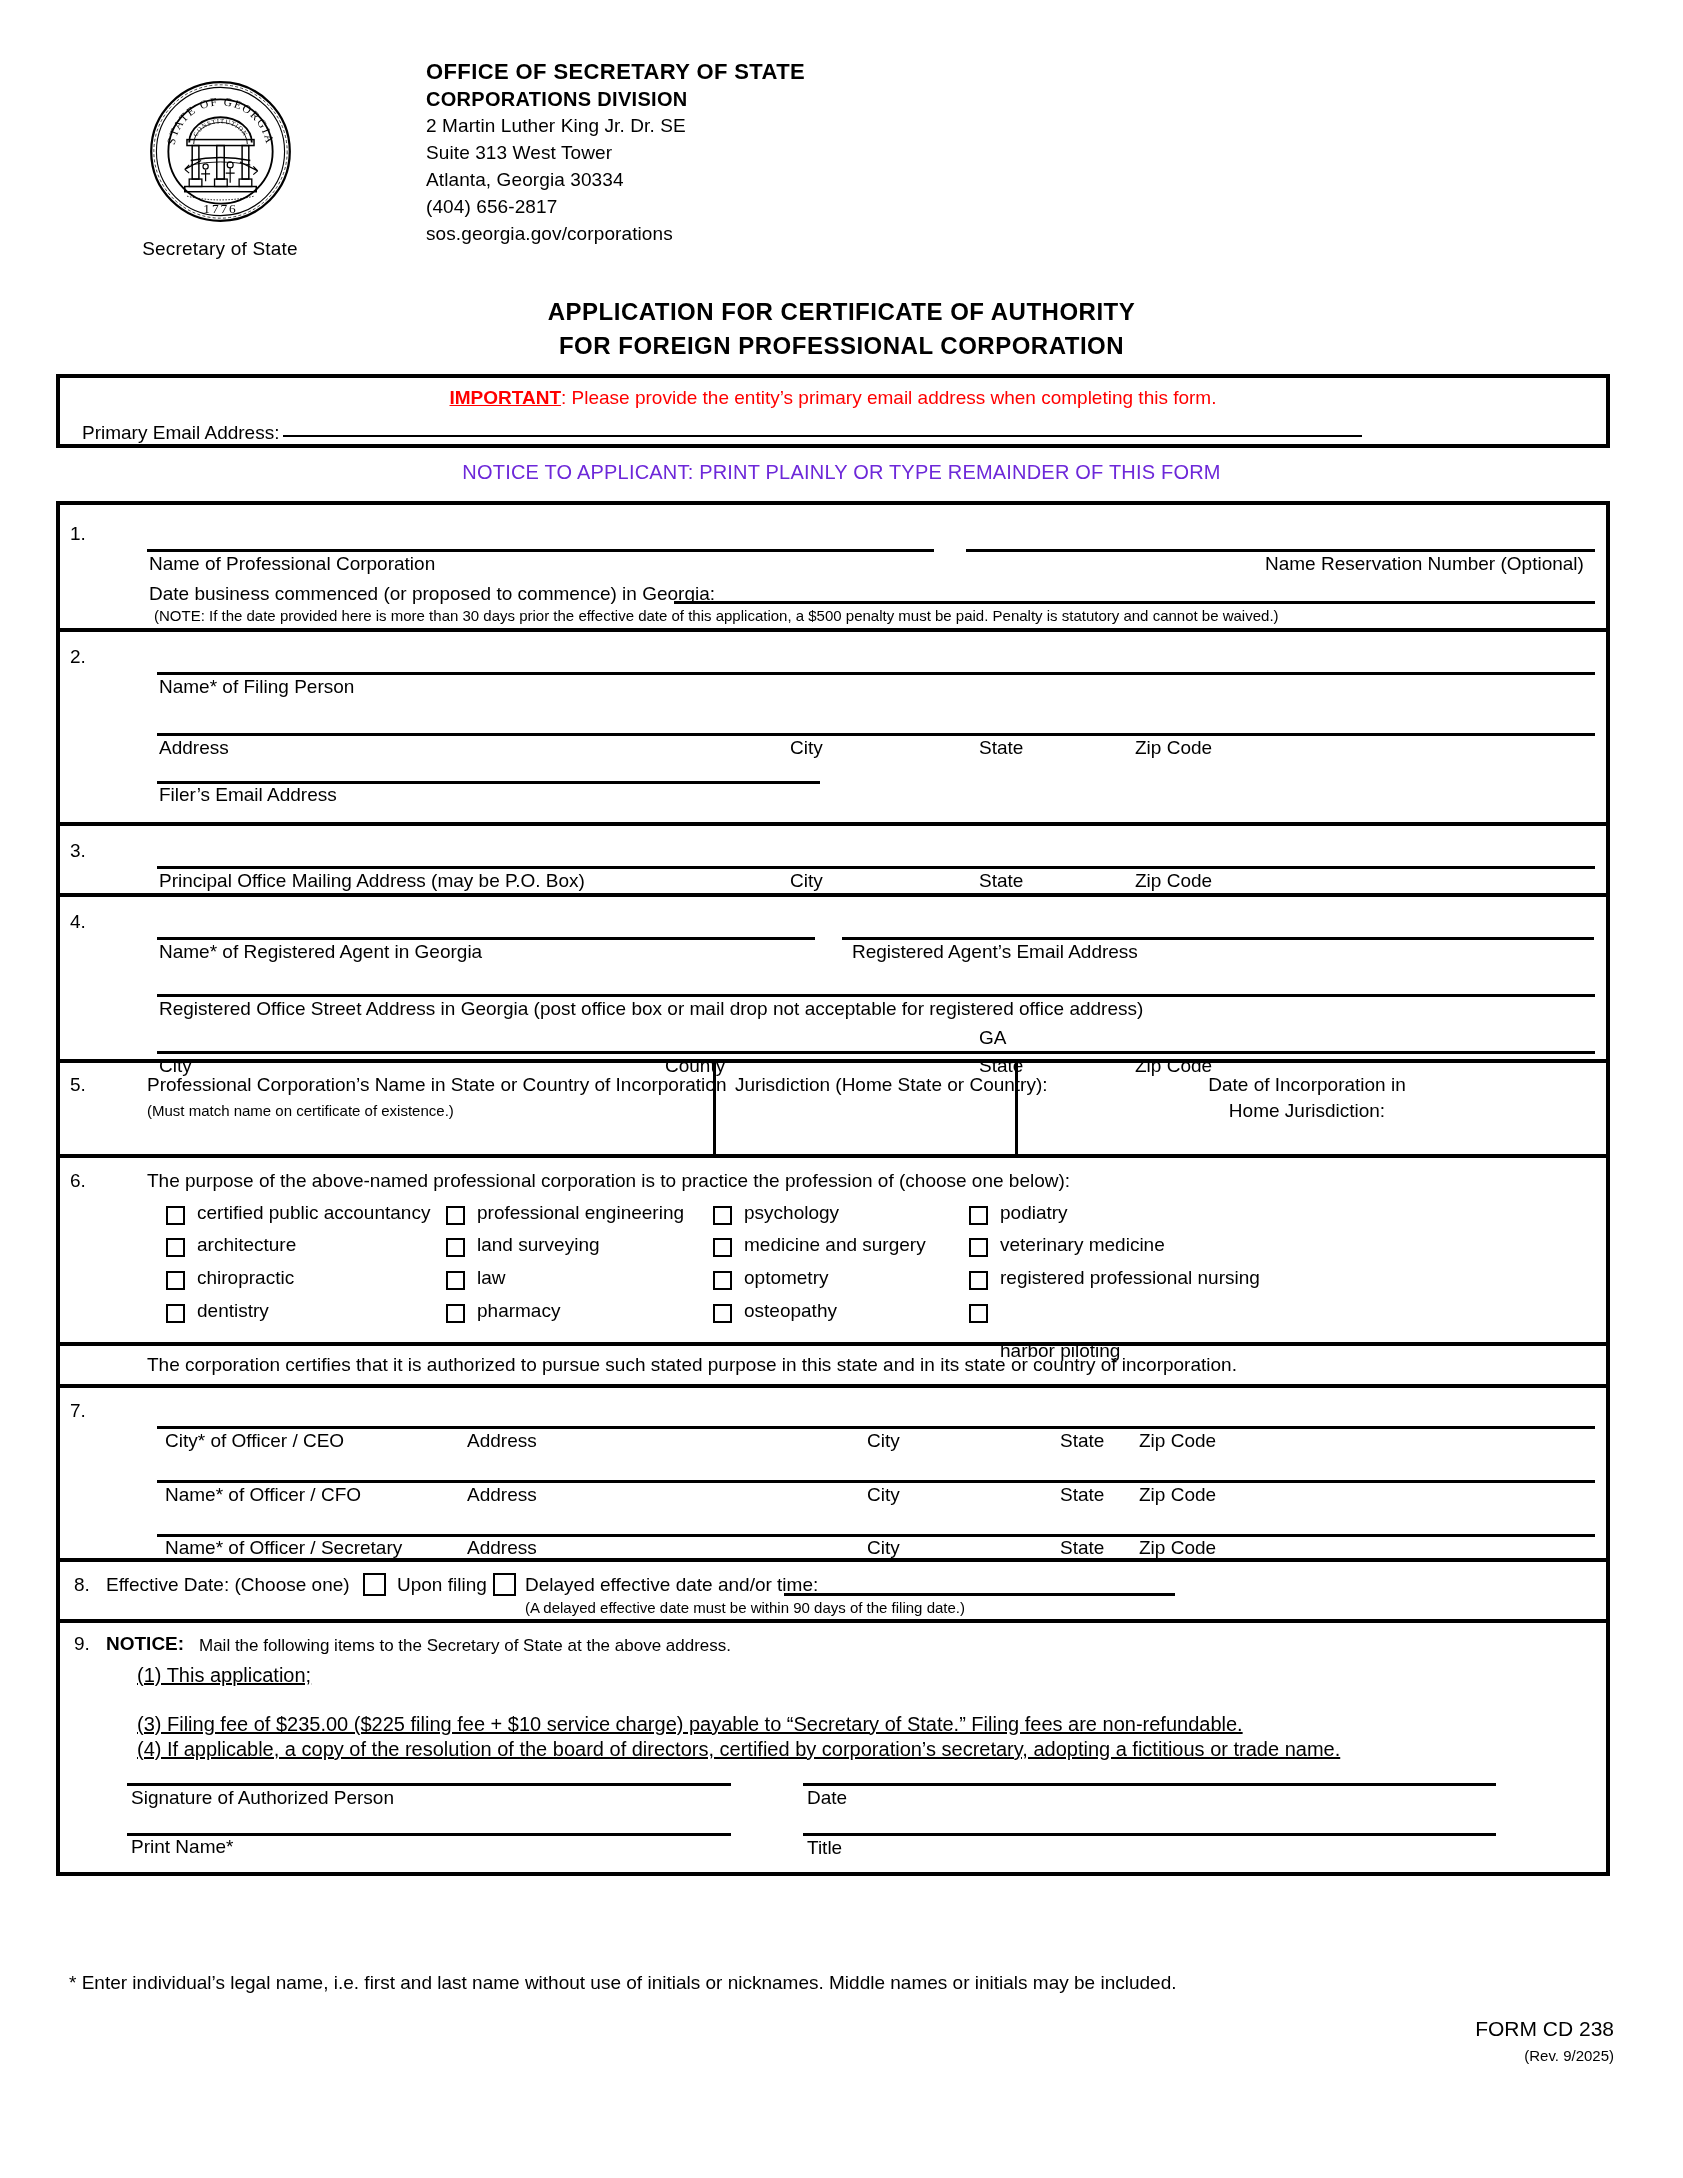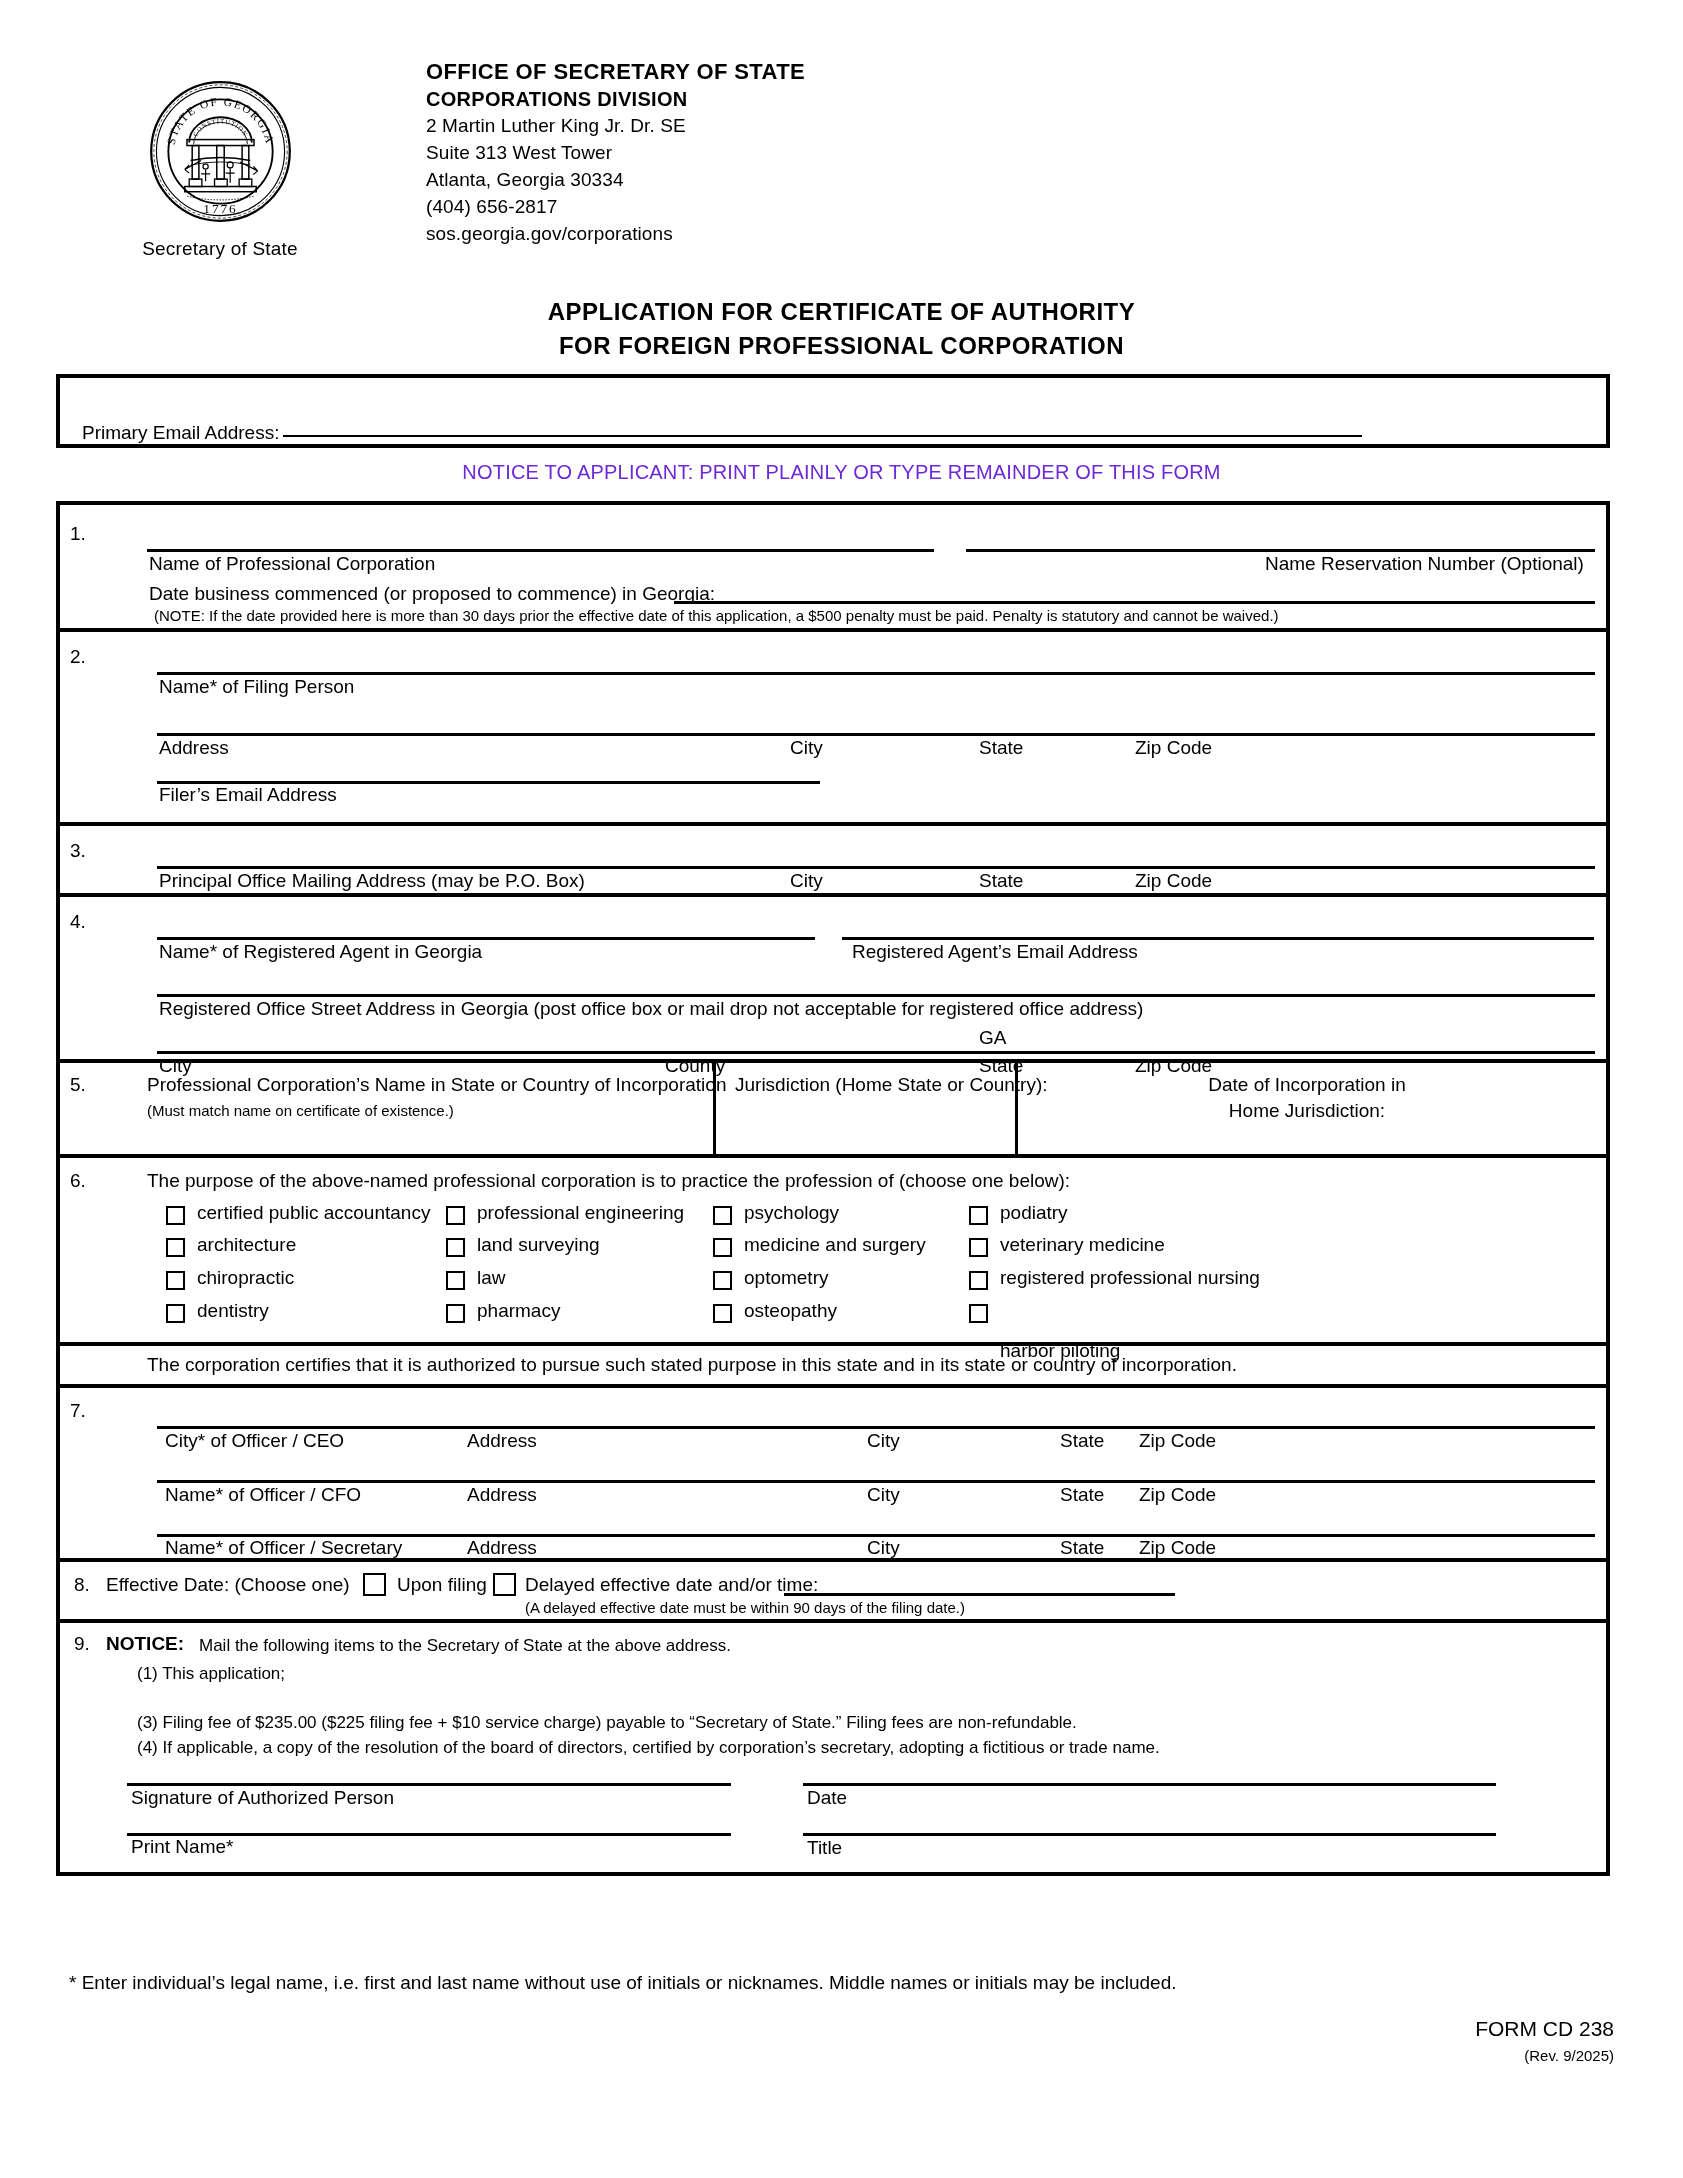--- a/index.html
+++ b/index.html
@@ -68,21 +68,21 @@
   .cbox{position:absolute;width:19px;height:19px;border:2px solid #000;
     box-sizing:border-box;background:#fff;}
   
   .s7{height:174px;}
   
   .s8{height:61px;}
   .cbox8{position:absolute;width:23px;height:23px;border:2px solid #000;
     box-sizing:border-box;background:#fff;}
   
   .s9{height:249px;}
-  .notice-item{position:absolute;font-size:17px;white-space:nowrap;}
+  .notice-item{position:absolute;font-size:20px;white-space:nowrap;text-decoration:underline;}
 
   .footnote{position:absolute;left:69px;top:1972px;font-size:19px;white-space:nowrap;}
   .formno{position:absolute;right:69px;top:2017px;font-size:21px;text-align:right;}
   .rev{position:absolute;right:69px;top:2047px;font-size:15px;text-align:right;}
 </style>
 </head>
 <body>
 
 <div class="page">
 
@@ -144,20 +144,23 @@
       <div class="office-line">sos.georgia.gov/corporations</div>
     </div>
   </div>
 
   <div class="app-title">
     <div>APPLICATION FOR CERTIFICATE OF AUTHORITY</div>
     <div>FOR FOREIGN PROFESSIONAL CORPORATION</div>
   </div>
 
   <div class="important-box">
+    <div class="important-line">
+      <span class="important-word">IMPORTANT</span><span>: Please provide the entity’s primary email address when completing this form.</span>
+    </div>
     <div class="email-row">
       <span>Primary Email Address:</span><span class="email-rule"></span>
     </div>
   </div>
 
   <div class="notice-applicant">NOTICE TO APPLICANT: PRINT PLAINLY OR TYPE REMAINDER OF THIS FORM</div>
 
   <div class="form">
 
     <div class="sec s1">

